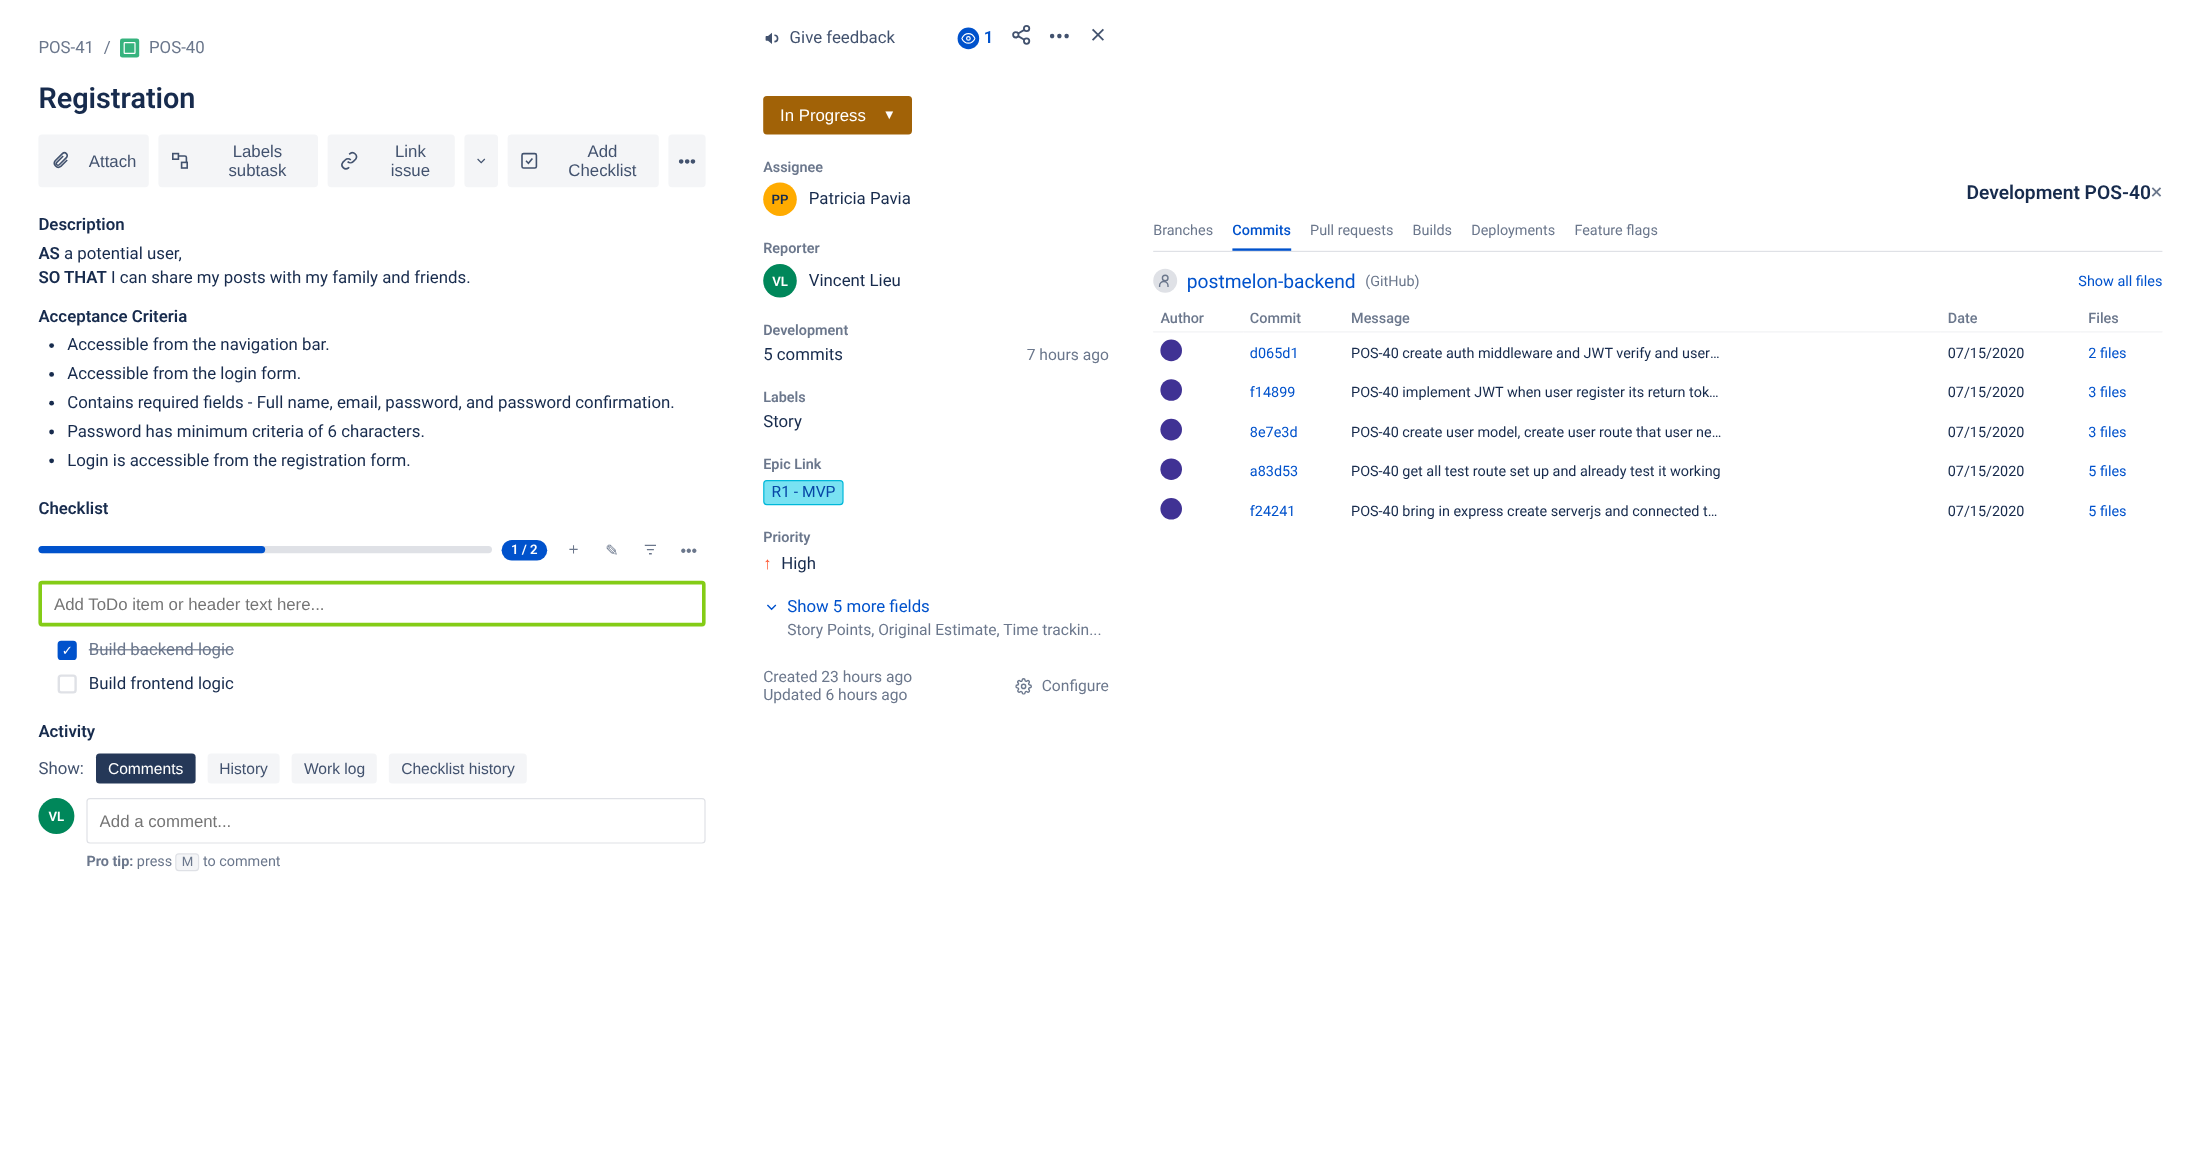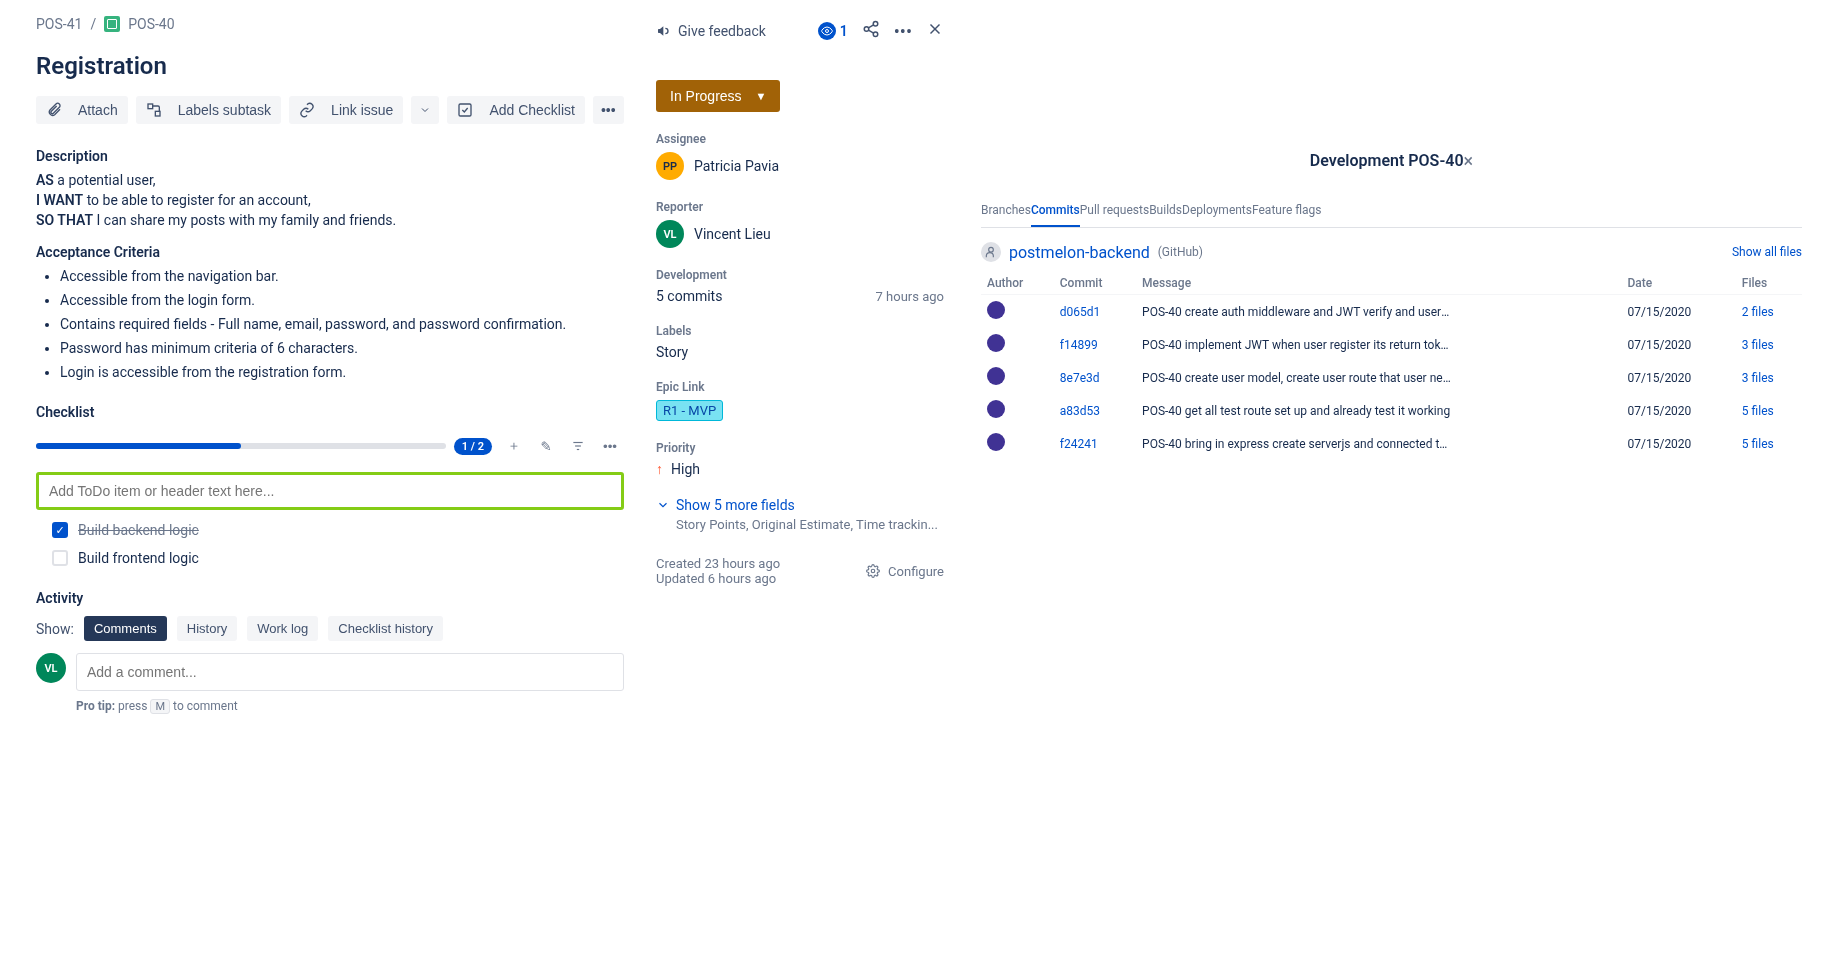--- a/index.html
+++ b/index.html
@@ -1,20 +1,20 @@
 <!DOCTYPE html>
 <html><head>
 <meta charset="utf-8">
 <style>
 * { box-sizing: border-box; margin: 0; padding: 0; }
 body { font-family: -apple-system, BlinkMacSystemFont, "Segoe UI", Roboto, sans-serif; font-size: 14px; color: #172B4D; background: #fff; }
 .container { display: flex; width: 100%; min-height: 100vh; }
 
 
-.left-col { flex: 0 0 620px; padding: 16px; margin-left: 20px; }
+.left-col { flex: 0 0 620px; padding: 32px; }
 .breadcrumb { display: flex; align-items: center; gap: 8px; color: #6B778C; font-size: 14px; margin-bottom: 20px; }
 .breadcrumb .story-icon { width: 16px; height: 16px; background: #36B37E; border-radius: 2px; display: inline-flex; align-items: center; justify-content: center; }
 .breadcrumb .story-icon::after { content: ""; width: 8px; height: 8px; border: 1.5px solid #fff; border-radius: 1px; }
 .issue-title { font-size: 24px; font-weight: 600; color: #172B4D; margin-bottom: 16px; }
 
 .action-row { display: flex; gap: 8px; margin-bottom: 24px; }
 .action-btn { display: inline-flex; align-items: center; gap: 16px; background: #F4F5F7; border: none; border-radius: 3px; padding: 6px 10px; font-size: 14px; color: #42526E; cursor: pointer; }
 .action-icon-only { padding: 6px 8px; }
 .chevron-btn { padding: 6px 8px; }
 
@@ -79,24 +79,24 @@
 
 .show-more { margin-top: 20px; }
 .show-more-link { color: #0052CC; font-size: 14px; cursor: pointer; display: flex; align-items: center; gap: 6px; }
 .show-more-sub { color: #6B778C; font-size: 13px; margin-left: 20px; margin-top: 4px; }
 
 .meta-footer { margin-top: 24px; display: flex; justify-content: space-between; color: #6B778C; font-size: 13px; }
 .configure { display: flex; align-items: center; gap: 8px; cursor: pointer; }
 
 
 .right-col { flex: 1; padding: 20px; border-left: 1px solid transparent; }
-.dev-panel-header { display: flex; justify-content: center; align-items: center; margin-bottom: 32px; }
+.dev-panel-header { display: flex; justify-content: flex-end; align-items: center; margin-bottom: 14px; }
 .dev-panel-title { font-size: 16px; font-weight: 600; }
 .close-x { font-size: 18px; color: #6B778C; cursor: pointer; }
-.dev-tabs { display: flex; gap: 0; border-bottom: 1px solid #DFE1E6; margin-bottom: 14px; }
+.dev-tabs { display: flex; gap: 16px; border-bottom: 1px solid #DFE1E6; margin-bottom: 14px; }
 .dev-tab { font-size: 12px; color: #6B778C; padding-bottom: 8px; cursor: pointer; }
 .dev-tab.active { color: #0052CC; border-bottom: 2px solid #0052CC; font-weight: 500; }
 .repo-row { display: flex; align-items: center; justify-content: space-between; margin-bottom: 10px; }
 .repo-left { display: flex; align-items: center; gap: 8px; }
 .repo-avatar { width: 20px; height: 20px; border-radius: 50%; background: #DFE1E6; display: inline-flex; align-items: center; justify-content: center; color: #6B778C; font-size: 12px; }
 .repo-name { color: #0052CC; font-size: 16px; cursor: pointer; }
 .repo-provider { color: #6B778C; font-size: 12px; }
 .show-all { color: #0052CC; font-size: 12px; cursor: pointer; }
 
 .commit-table { width: 100%; border-collapse: collapse; font-size: 12px; }
@@ -159,21 +159,20 @@
         <span>Add Checklist</span>
       </button>
       <button class="action-btn action-icon-only">
         <span>•••</span>
       </button>
     </div>
 
     <div class="desc-section">
       <div class="section-heading">Description</div>
       <div class="desc-line"><b>AS</b><span> a potential user,</span></div>
-      <div class="desc-line"><b>I WANT</b><span> to be able to register for an account,</span></div>
       <div class="desc-line"><b>SO THAT</b><span> I can share my posts with my family and friends.</span></div>
 
       <div class="ac-heading">Acceptance Criteria</div>
       <ul class="ac-list">
         <li>Accessible from the navigation bar.</li>
         <li>Accessible from the login form.</li>
         <li>Contains required fields - Full name, email, password, and password confirmation.</li>
         <li>Password has minimum criteria of 6 characters.</li>
         <li>Login is accessible from the registration form.</li>
       </ul>

